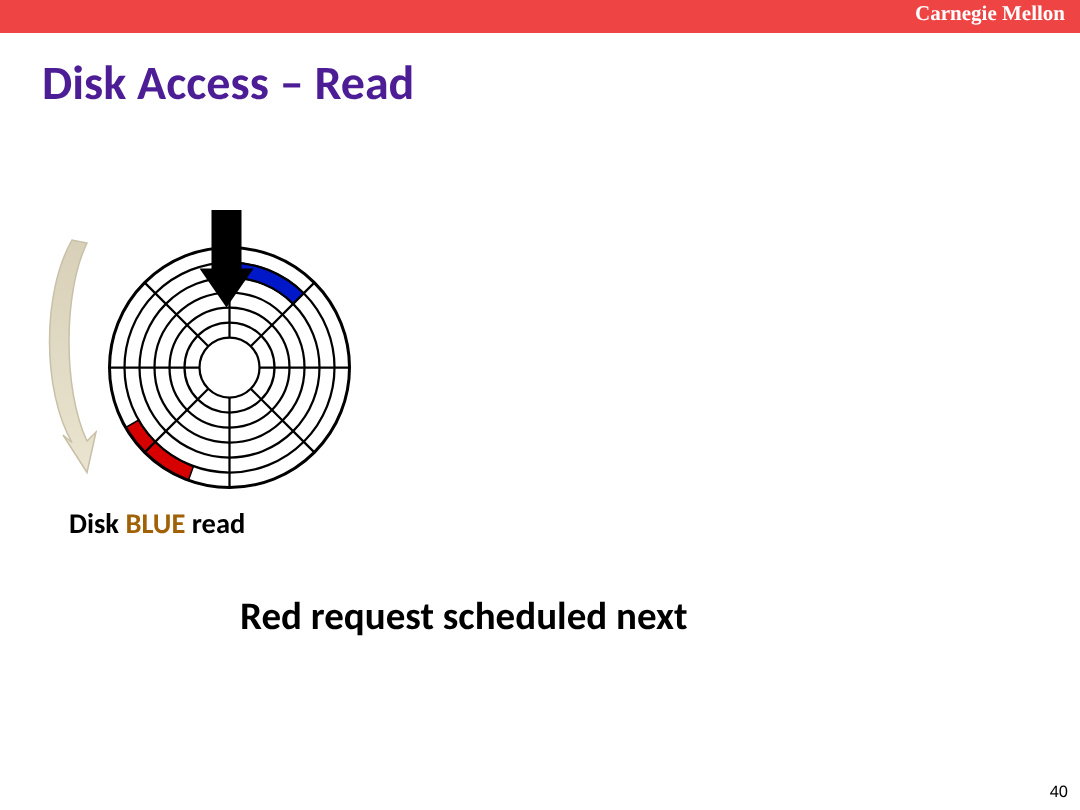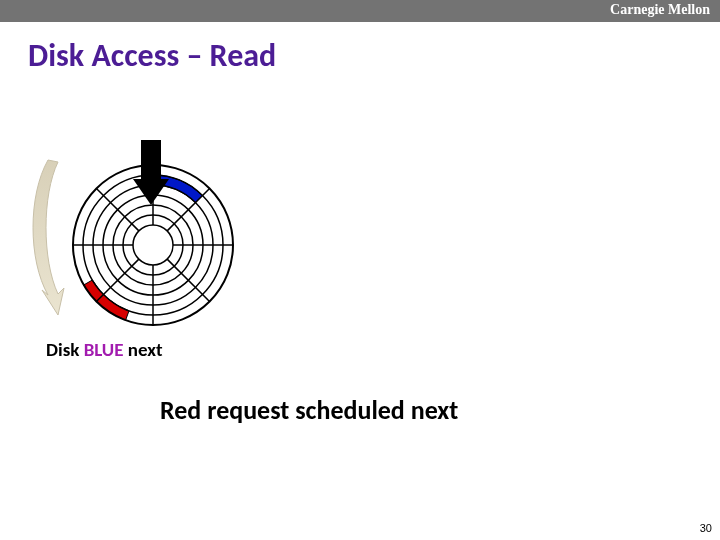--- a/index.html
+++ b/index.html
@@ -6,21 +6,21 @@
     margin: 0;
     padding: 0;
     width: 720px;
     height: 540px;
     background: #fff;
     font-family: "Segoe UI", Arial, sans-serif;
     position: relative;
     overflow: hidden;
   }
   .header-bar {
-    background: #737373;
+    background: #ef4444;
     height: 22px;
     width: 100%;
     position: relative;
   }
   .header-bar .brand {
     position: absolute;
     right: 10px;
     top: 2px;
     color: #fff;
     font-family: "Times New Roman", Times, serif;
@@ -44,21 +44,21 @@
   .caption {
     position: absolute;
     left: 46px;
     top: 338px;
     font-family: "Calibri", "Segoe UI", Arial, sans-serif;
     font-weight: bold;
     font-size: 19px;
     color: #000;
   }
   .caption .blue {
-    color: #a21caf;
+    color: #a16207;
   }
   .subtitle {
     position: absolute;
     left: 160px;
     top: 394px;
     font-family: "Calibri", "Segoe UI", Arial, sans-serif;
     font-weight: bold;
     font-size: 26px;
     color: #000;
   }
@@ -135,18 +135,18 @@
 
       <g>
         <rect x="-12" y="-108" width="20" height="44" fill="#000"></rect>
         <polygon points="-20,-66 16,-66 -2,-40" fill="#000"></polygon>
       </g>
     </g>
   </svg>
 </div>
 
 <div class="caption">
-  <span>Disk </span><span class="blue">BLUE</span><span> next</span>
+  <span>Disk </span><span class="blue">BLUE</span><span> read</span>
 </div>
 
 <div class="subtitle">Red request scheduled next</div>
 
-<div class="page-number">30</div>
+<div class="page-number">40</div>
 
 </body></html>

